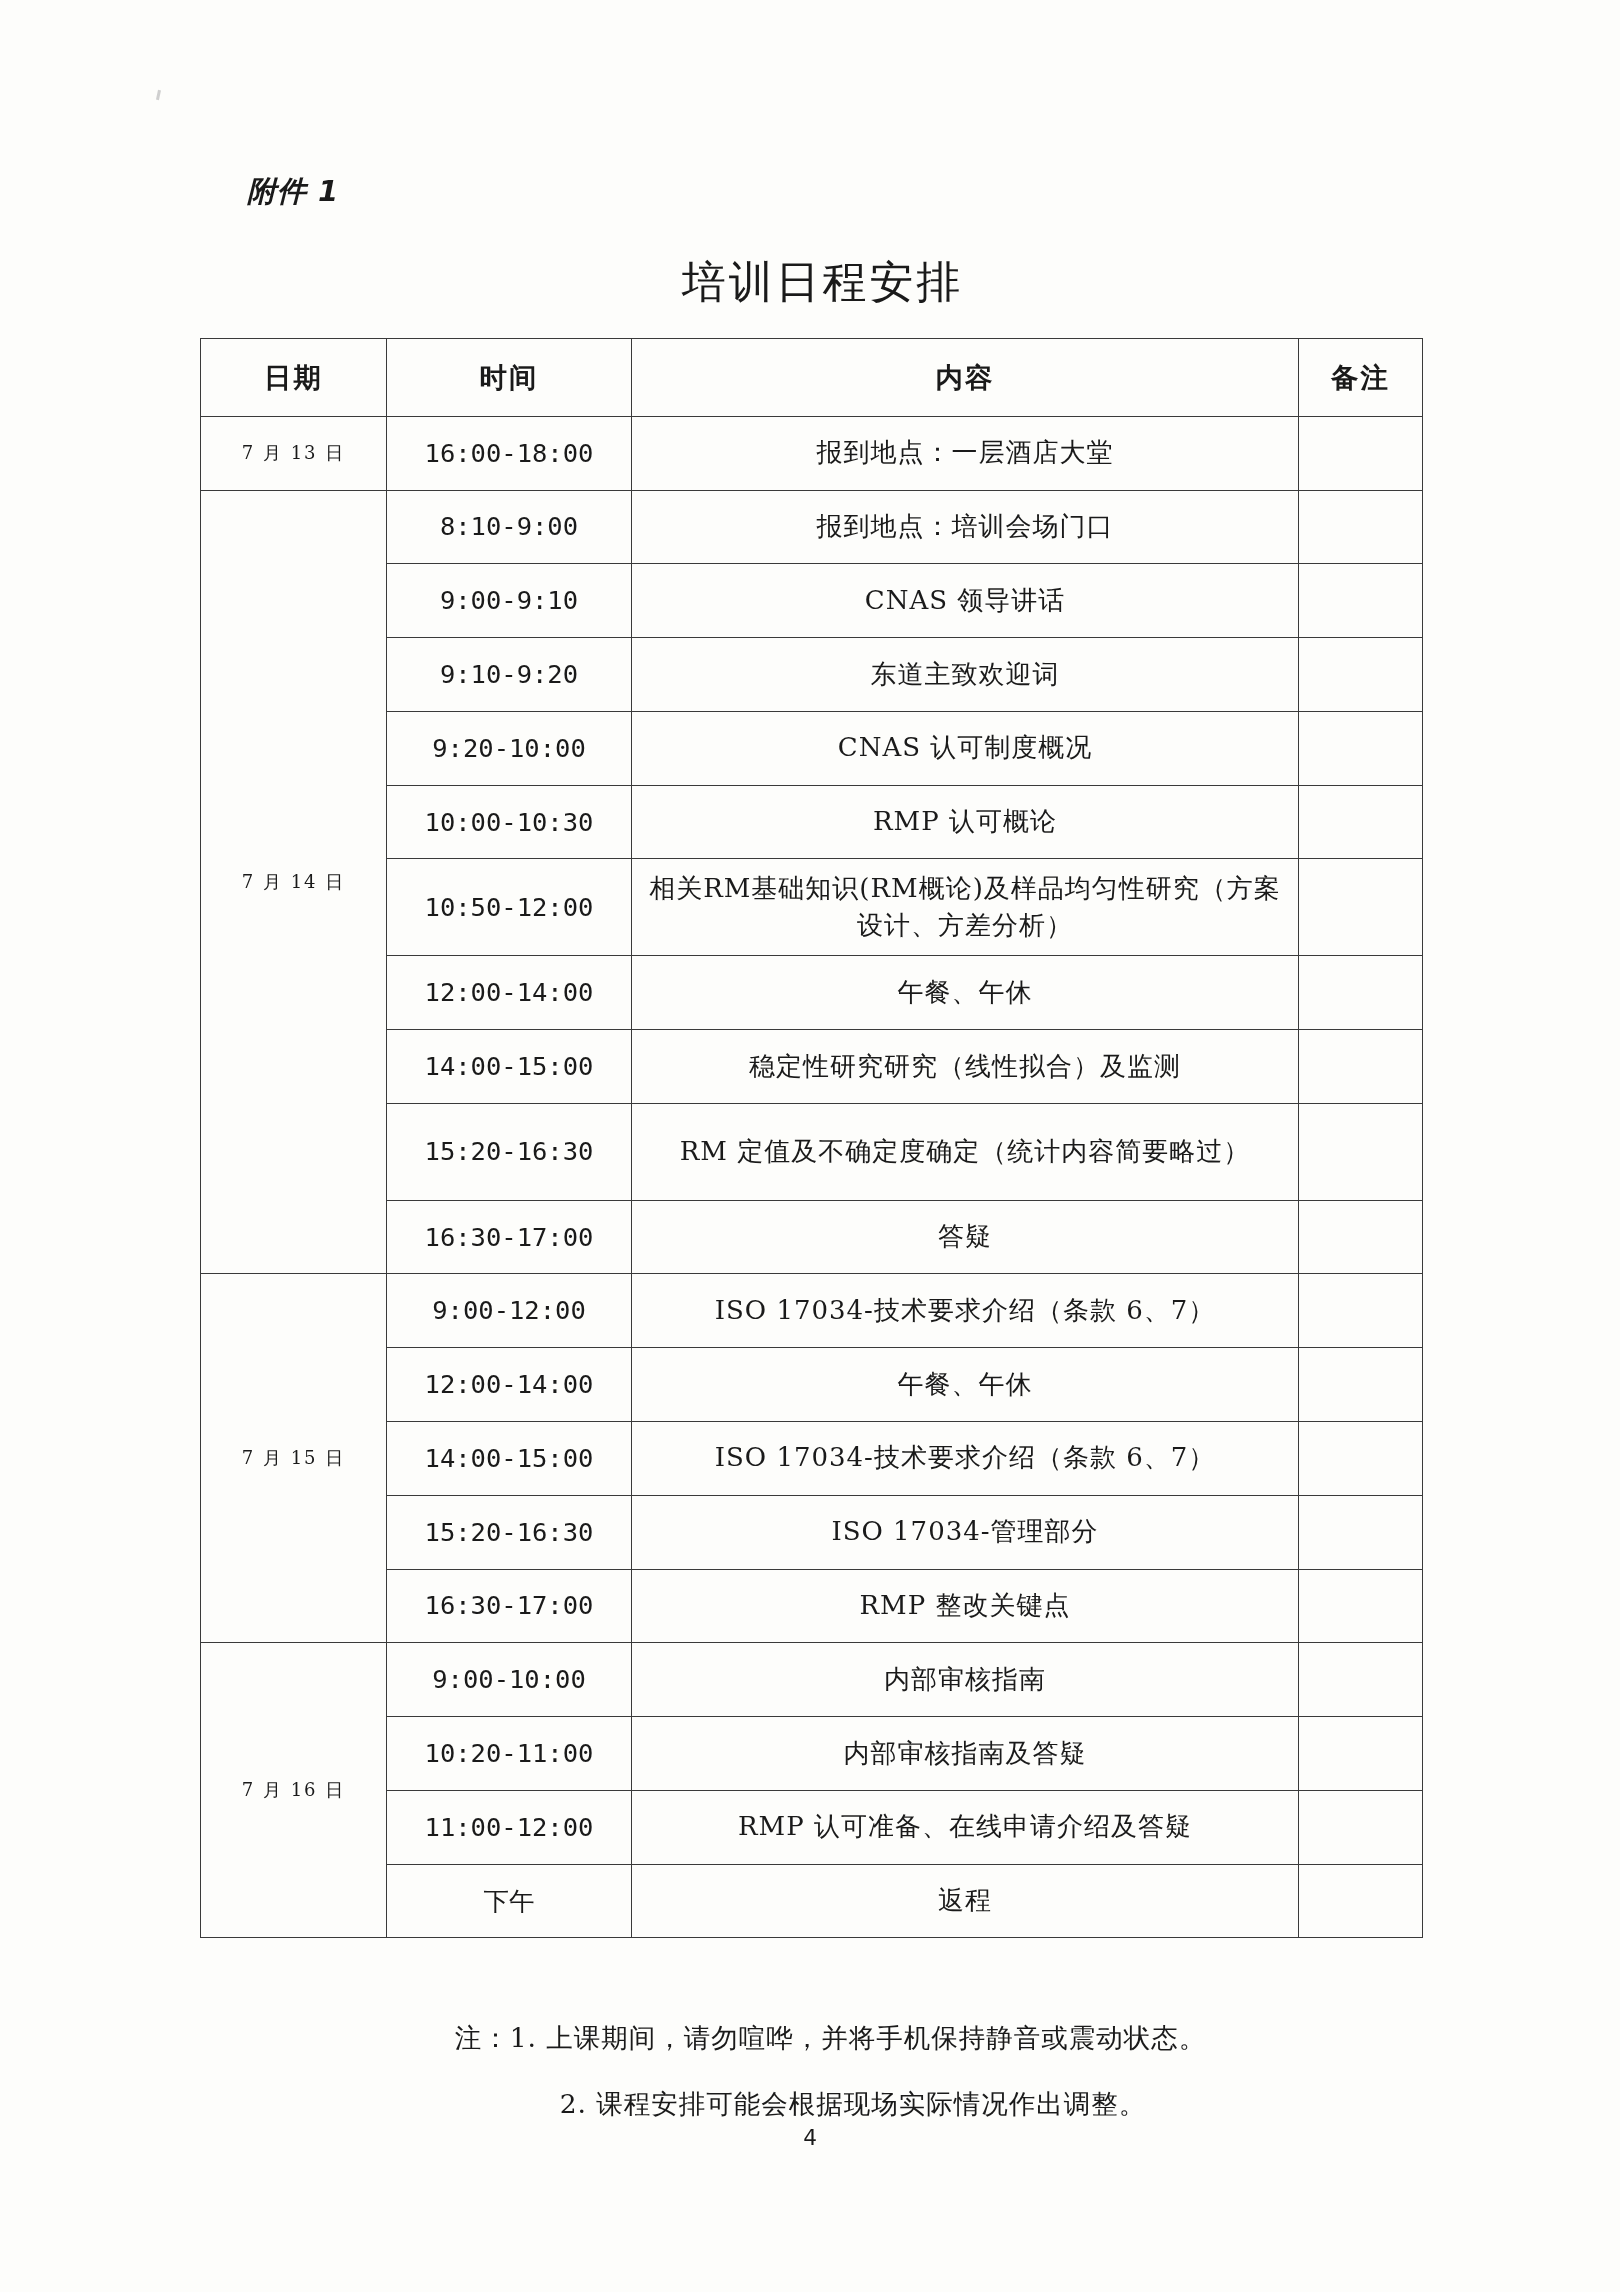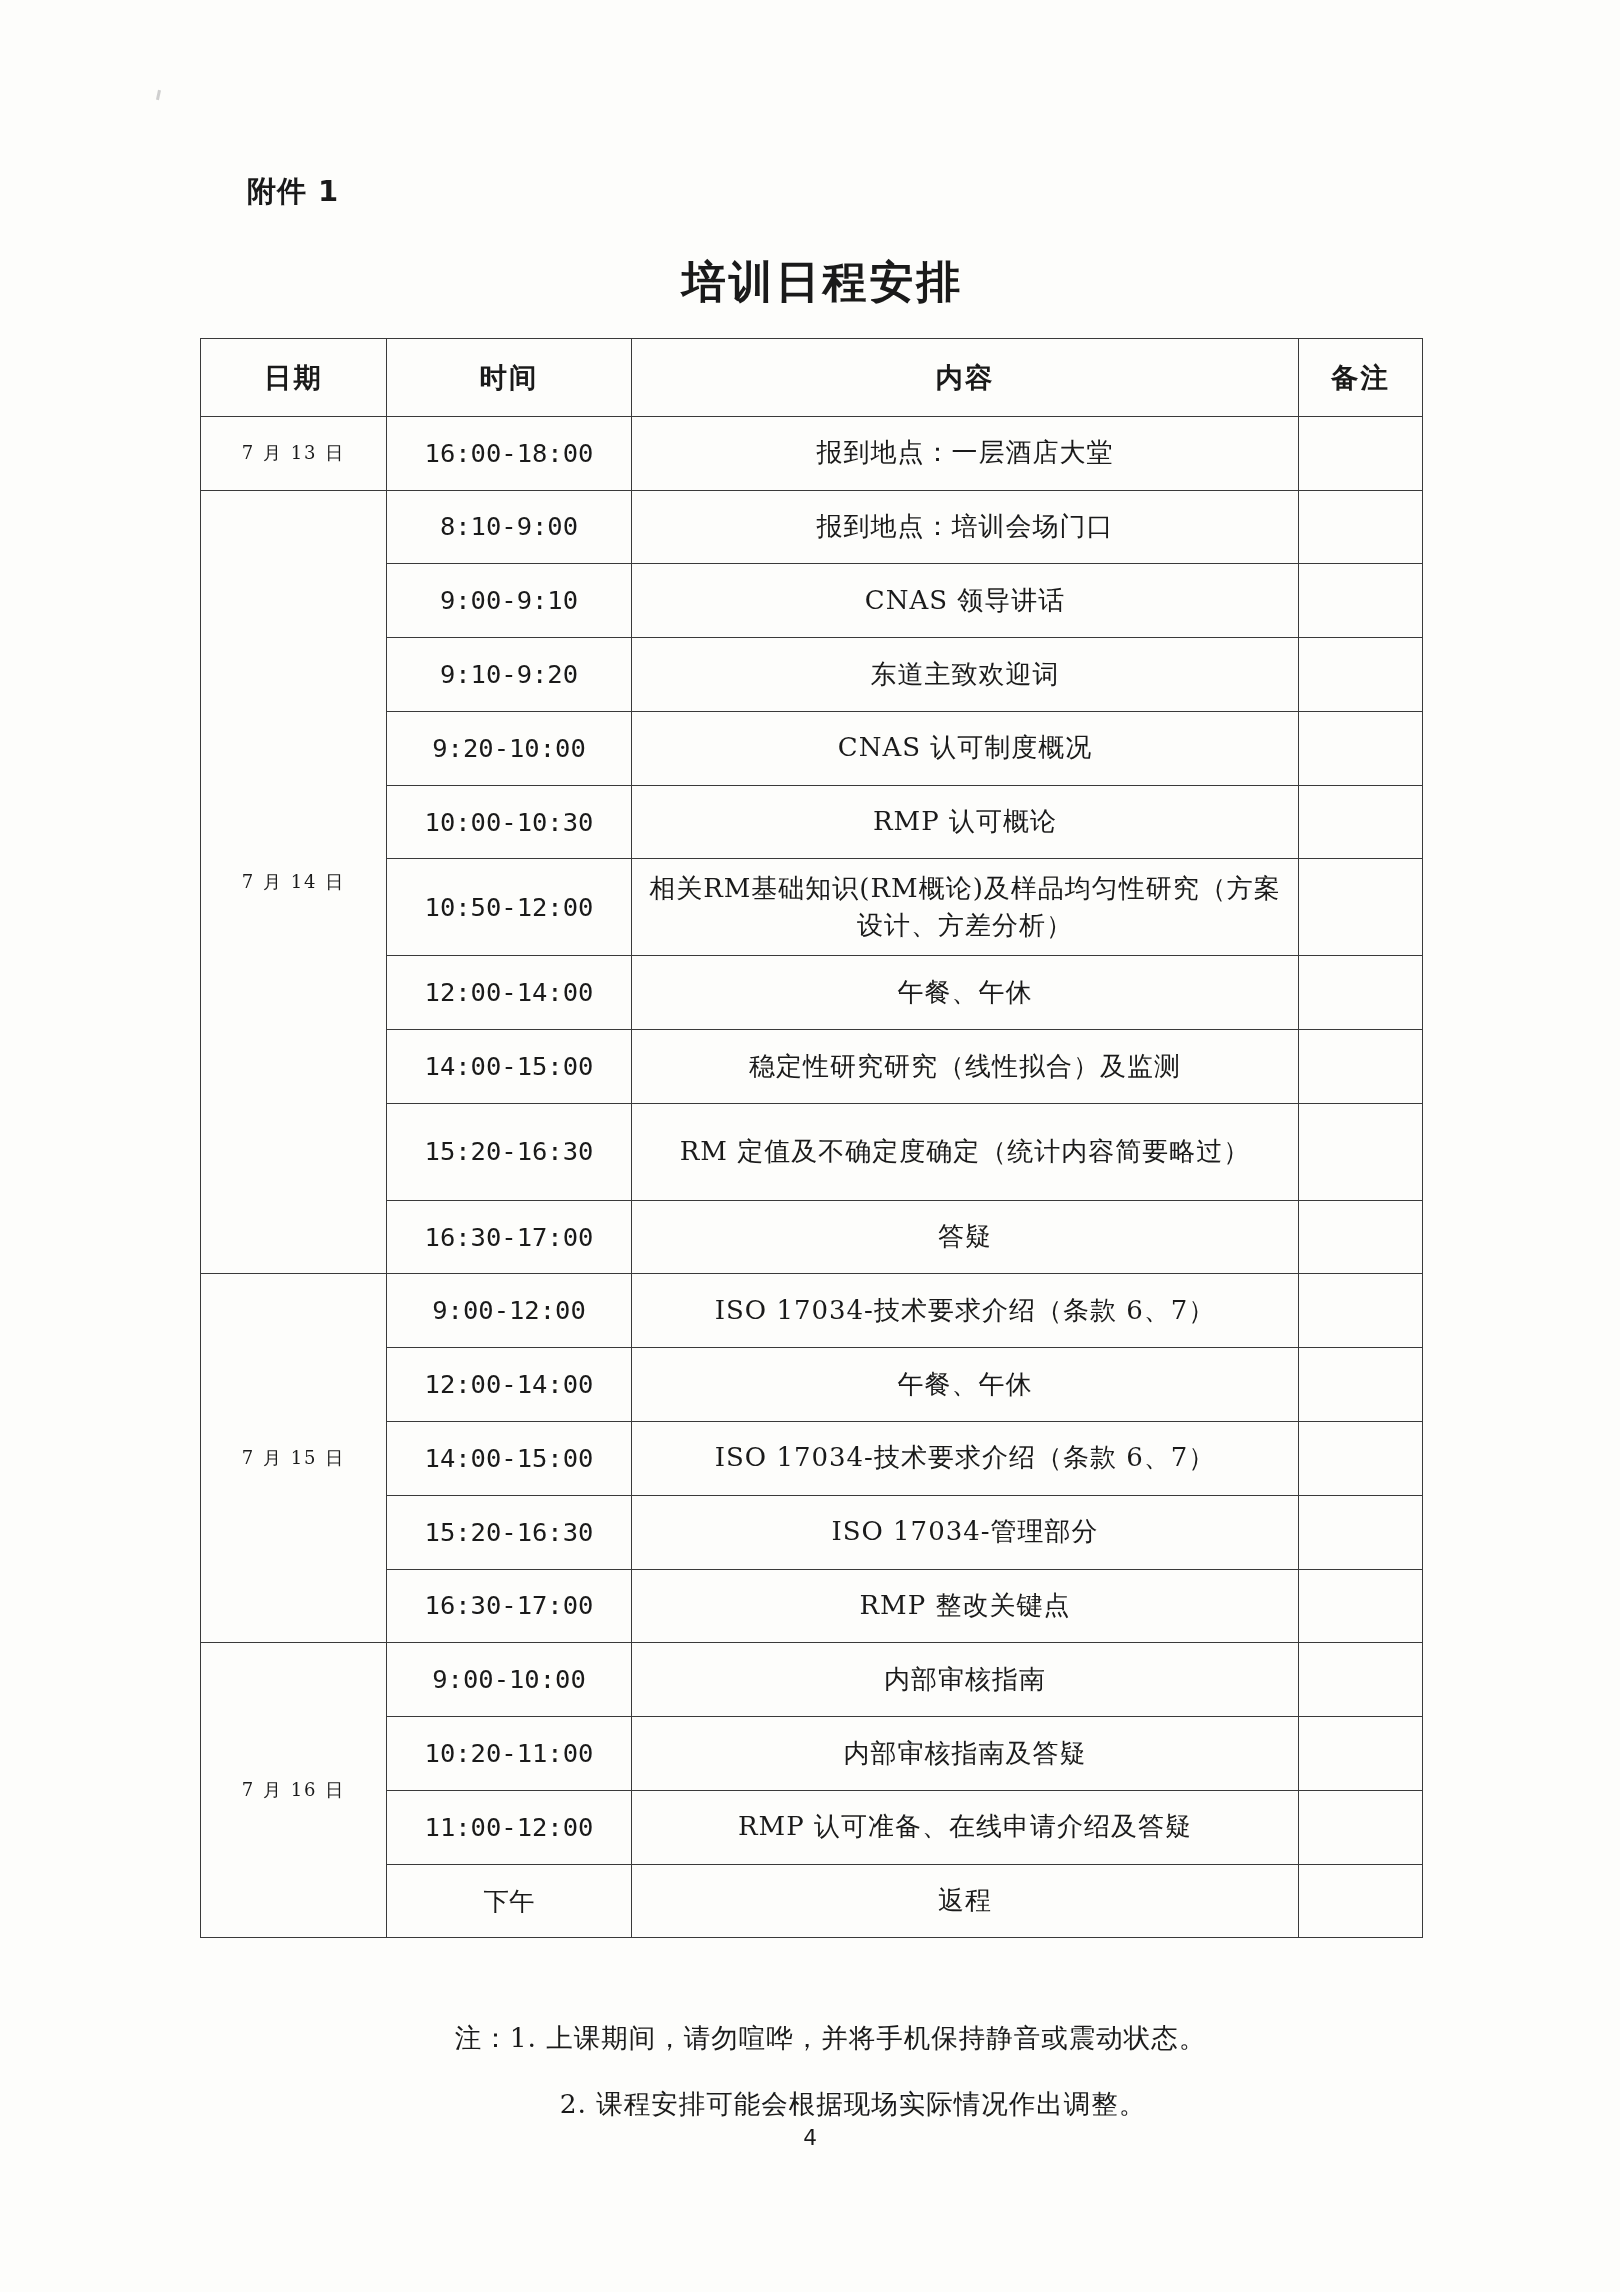--- a/index.html
+++ b/index.html
@@ -27,29 +27,30 @@
     transform: rotate(12deg);
   }
   .attachment-label {
     position: absolute;
     left: 247px;
     top: 172px;
     font-size: 29px;
     letter-spacing: 1px;
     font-family: "DejaVu Sans", sans-serif;
     font-weight: 600;
+    font-style: italic;
   }
   .doc-title {
     position: absolute;
     left: 0;
     right: 0;
     top: 253px;
     text-align: center;
     font-size: 44px;
-    font-weight: 700;
+    font-weight: 400;
     letter-spacing: 2.9px;
     font-family: "DejaVu Sans", sans-serif;
     margin-left: 25px;
   }
   .schedule-wrap {
     position: absolute;
     left: 200px;
     top: 338px;
     width: 1222px;
   }

